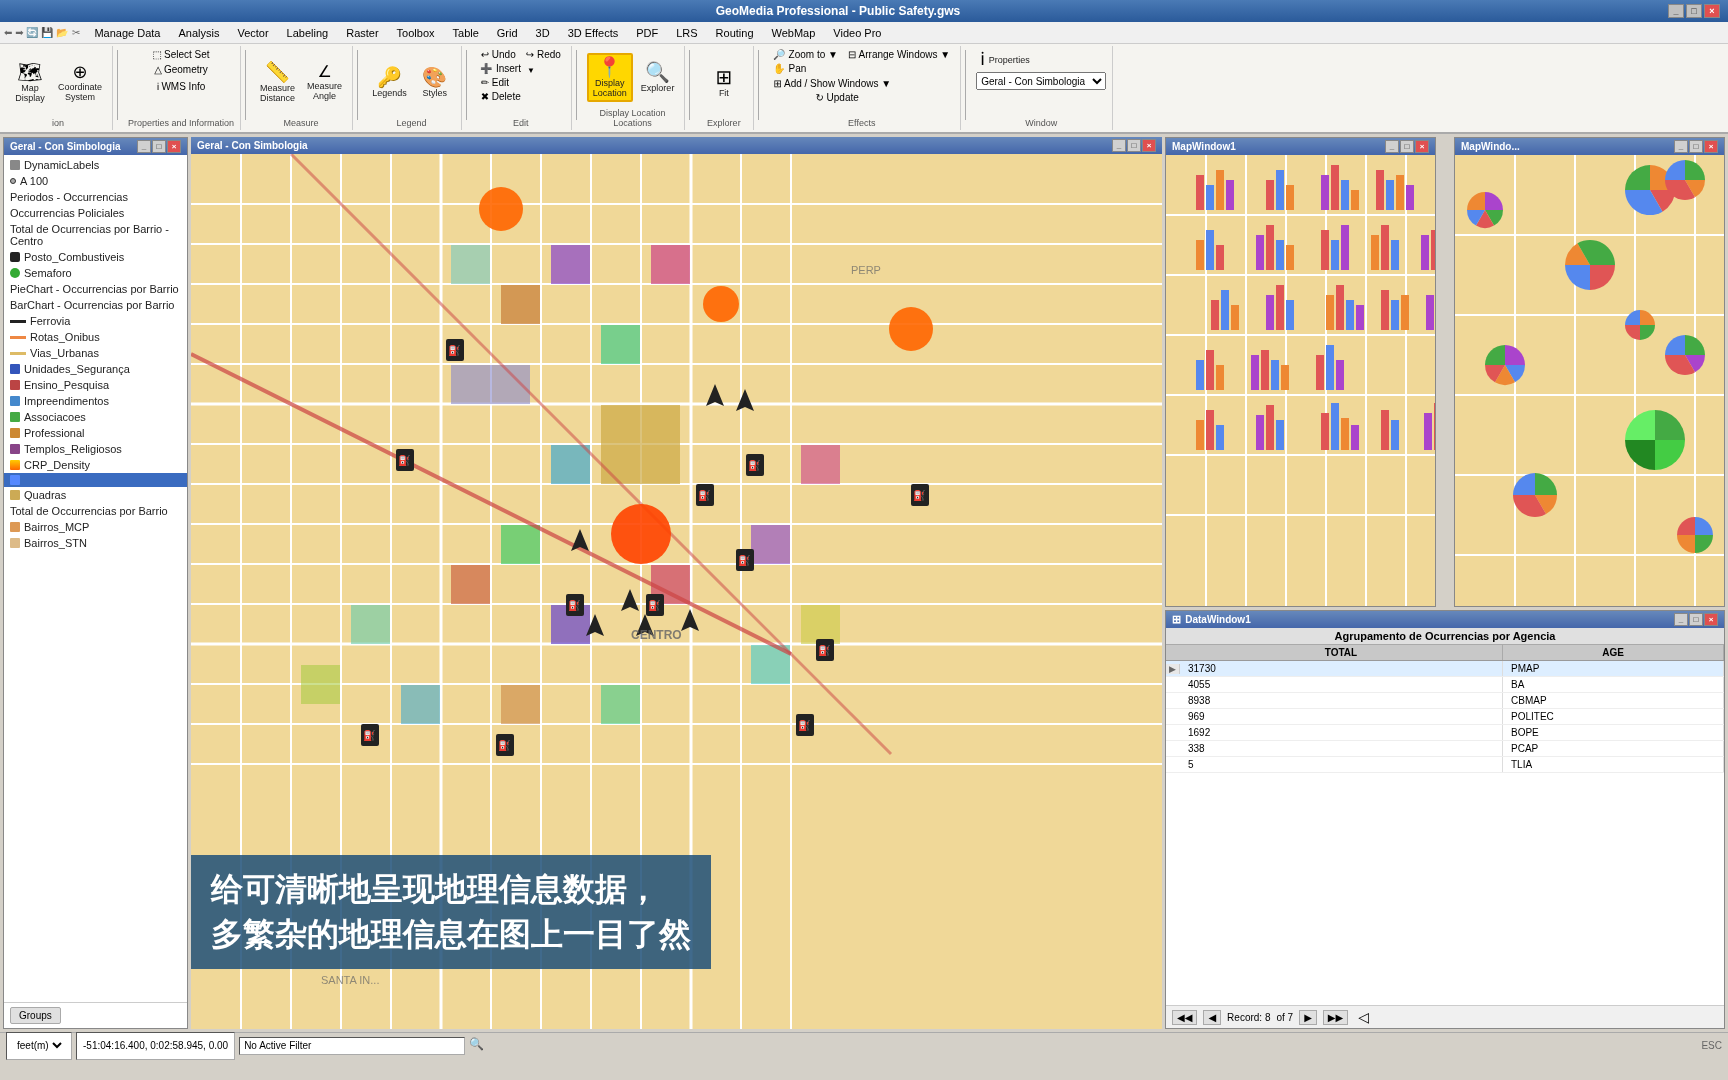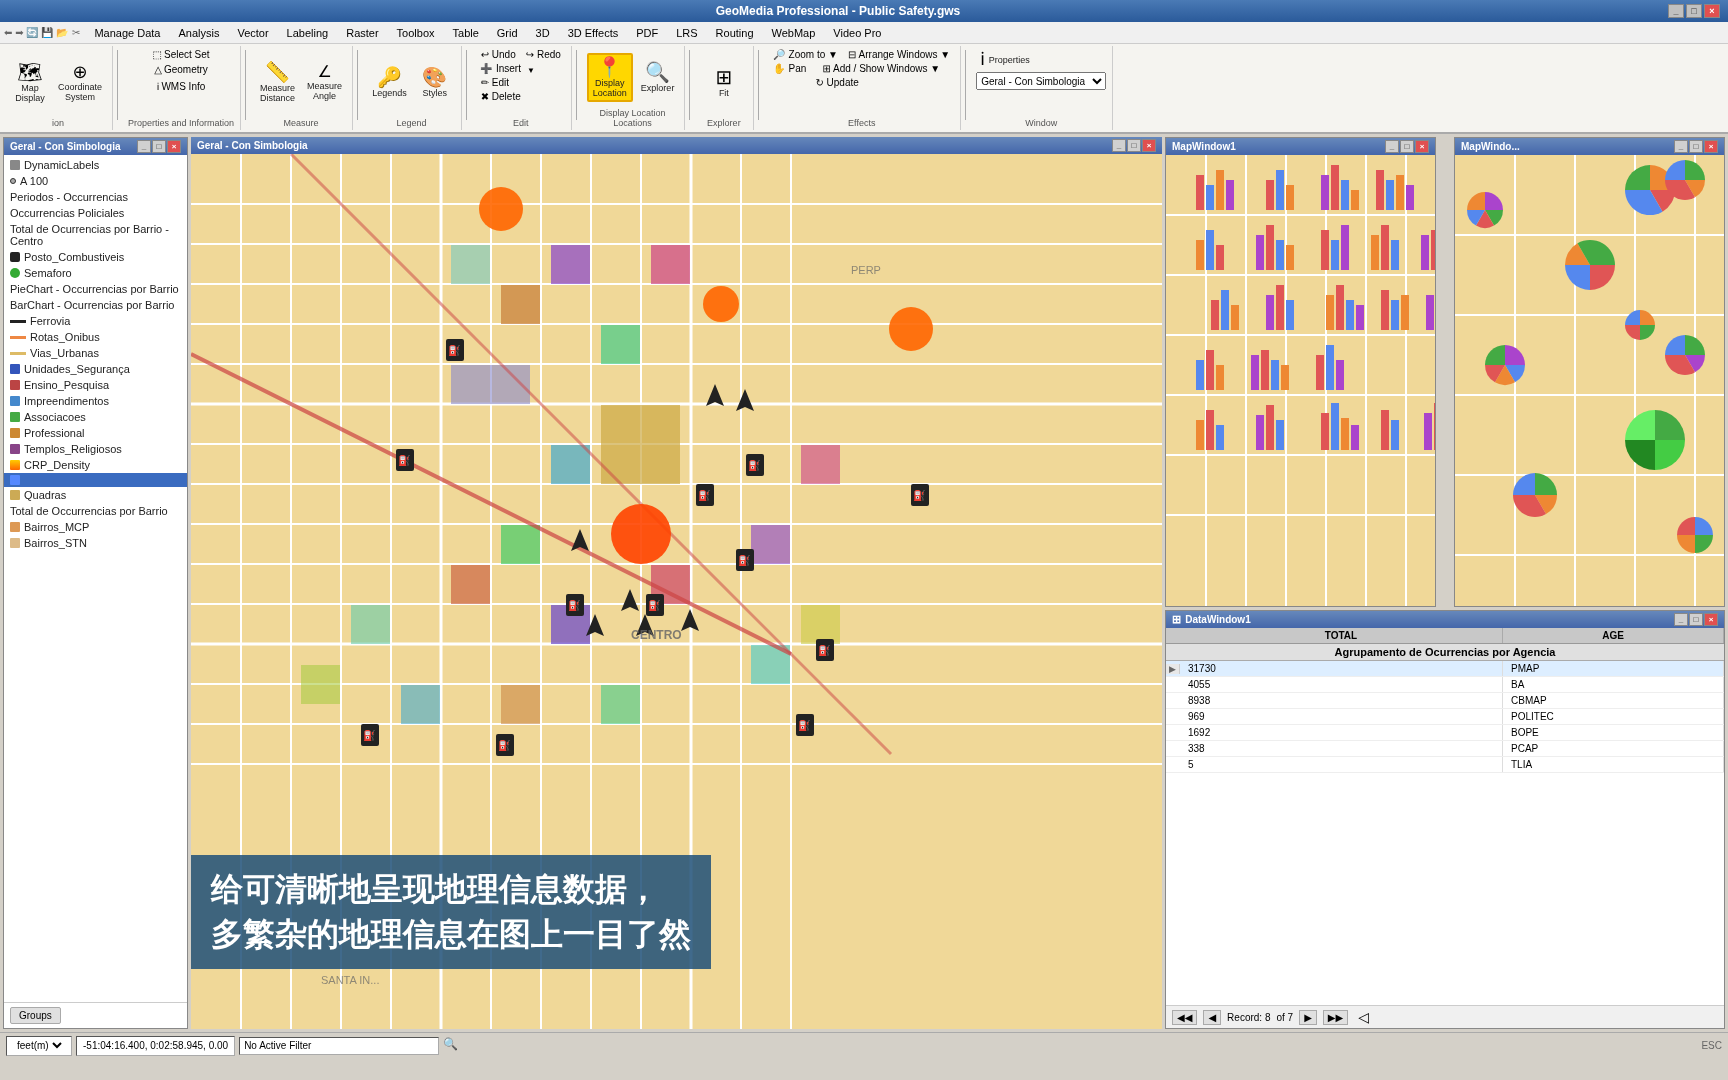--- a/index.html
+++ b/index.html
@@ -286,21 +286,21 @@
       display: flex;
       align-items: center;
       gap: 4px;
       padding: 0 6px;
       font-size: 10px;
     }
     .status-item {
       background: white;
       border: 1px inset #aaa;
       padding: 1px 6px;
-      height: 20px;
+      height: 28px;
       display: flex;
       align-items: center;
     }
 
     
     #overlay-text {
       position: absolute;
       bottom: 60px;
       left: 0;
       background: rgba(30, 80, 120, 0.85);
@@ -464,21 +464,21 @@
   </div>
 
   <div class="toolbar-separator"></div>
 
   <div class="ribbon-group" style="min-width:140px;">
     <div class="ribbon-group-content" style="flex-direction:column;gap:1px;align-items:flex-start;">
       <div style="display:flex;gap:2px;">
         <div class="ribbon-btn-small">🔎 Zoom to ▼</div>
         <div class="ribbon-btn-small">⊟ Arrange Windows ▼</div>
       </div>
-      <div style="display:flex;gap:8px;">
+      <div style="display:flex;gap:2px;flex-direction:column;">
         <div class="ribbon-btn-small">✋ Pan</div>
         <div class="ribbon-btn-small">⊞ Add / Show Windows ▼</div>
       </div>
       <div style="display:flex;gap:2px;align-items:center;">
         <span style="width:40px;"></span>
         <div class="ribbon-btn-small">↻ Update</div>
       </div>
     </div>
     <div class="ribbon-group-label">Effects</div>
   </div>
@@ -992,26 +992,26 @@
     <div id="data-window">
       <div id="data-window-titlebar">
         <span style="margin-right:4px;">⊞</span>
         <span style="font-size:10px;">DataWindow1</span>
         <div class="win-controls-small" style="margin-left:auto;">
           <div class="wc-btn">_</div>
           <div class="wc-btn">□</div>
           <div class="wc-btn" style="background:#e05050;color:white;">×</div>
         </div>
       </div>
+      <div id="data-table-header">Agrupamento de Ocurrencias por Agencia</div>
       <div style="display:flex;background:#c8c8c8;border-bottom:1px solid #999;">
         <div style="width:14px;"></div>
         <div class="data-col-header" style="flex:3;text-align:center;">TOTAL</div>
         <div class="data-col-header" style="flex:2;text-align:center;">AGE</div>
       </div>
-      <div id="data-table-header">Agrupamento de Ocurrencias por Agencia</div>
       <div id="data-table-body">
         <div class="data-row" style="background:#ddeeff;">
           <div class="data-row-indicator">▶</div>
           <div class="data-cell" style="flex:3;">31730</div>
           <div class="data-cell" style="flex:2;">PMAP</div>
         </div>
         <div class="data-row">
           <div class="data-row-indicator"></div>
           <div class="data-cell" style="flex:3;">4055</div>
           <div class="data-cell" style="flex:2;">BA</div>
@@ -1059,18 +1059,18 @@
 <div id="status-bar">
   <div class="status-item">
     <select style="border:none;background:transparent;font-size:10px;cursor:pointer;">
       <option>feet(m)</option>
     </select>
   </div>
   <div class="status-item">
     <span>-51:04:16.400, 0:02:58.945, 0.00</span>
   </div>
   <div style="position:relative;flex:1;display:flex;">
-    <input type="text" style="width: 200px; height: 18px; font-size: 10px; border: 1px inset rgb(170, 170, 170); padding: 0px 4px;" value="No Active Filter">
+    <input type="text" style="width: 226px; height: 18px; font-size: 10px; border: 1px inset rgb(170, 170, 170); padding: 0px 4px;" value="No Active Filter">
     <span style="margin-left:4px;cursor:pointer;font-size:12px;">🔍</span>
   </div>
   <div style="flex:1;"></div>
   <span style="font-size:10px;color:#666;">ESC</span>
 </div>
 
 </body></html>

